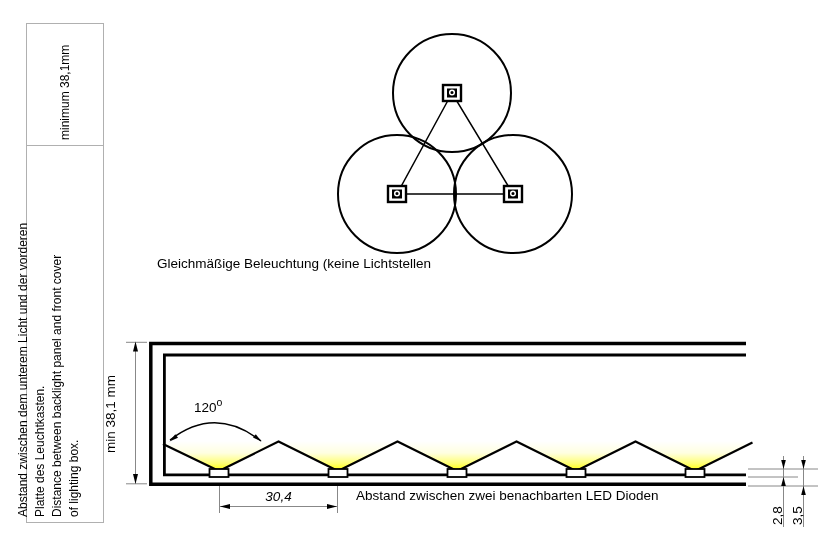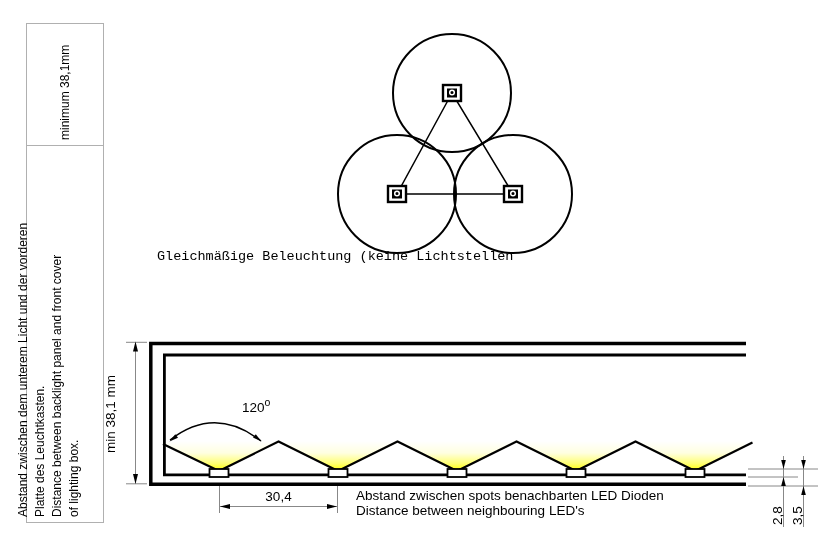--- a/index.html
+++ b/index.html
@@ -120,29 +120,28 @@
 <div class="sidebar-cell" style="left:26px;top:23px;width:78px;height:123px;"></div>
 <div class="sidebar-cell" style="left:26px;top:145px;width:78px;height:378px;"></div>
 
 <div class="vtext sidebar-text" style="left:72px;top:126px;line-height:14px;">minimum 38,1mm</div>
 
 <div class="vtext sidebar-text" style="left:31px;top:502px;">Abstand zwischen dem unterem Licht und der vorderen</div>
 <div class="vtext sidebar-text" style="left:48px;top:502px;">Platte des Leuchtkasten.</div>
 <div class="vtext sidebar-text" style="left:65px;top:502px;">Distance between backlight panel and front cover</div>
 <div class="vtext sidebar-text" style="left:82px;top:502px;">of lighting box.</div>
 
-<div class="abs note" style="left:157px;top:249px;font-family:Liberation Mono, monospace;">
+<div class="abs note" style="left:157px;top:256px;">
   <div>Gleichmäßige Beleuchtung (keine Lichtstellen</div>
 </div>
 
 <div class="abs note" style="left:356px;top:488px;">
-  <div>Abstand zwischen spots benachbarten LED Dioden</div>
-  <div>Distance between neighbouring LED's</div>
+  <div>Abstand zwischen zwei benachbarten LED Dioden</div>
 </div>
 
-<div class="abs dimlabel" style="left:194px;top:396px;margin-left:48px;"><span>120</span><sup class="angle-sup">o</sup></div>
+<div class="abs dimlabel" style="left:194px;top:396px;"><span>120</span><sup class="angle-sup">o</sup></div>
 
-<div class="abs dimlabel" style="left:252px;top:489px;width:53px;text-align:center;">30,4</div>
+<div class="abs dimlabel" style="left:252px;top:489px;width:53px;text-align:center;font-style:italic;">30,4</div>
 
 <div class="vtext dimlabel" style="left:119px;top:437px;line-height:16px;">min 38,1 mm</div>
 
 <div class="vtext dimlabel" style="left:786px;top:509px;line-height:16px;">2,8</div>
 <div class="vtext dimlabel" style="left:806px;top:509px;line-height:16px;">3,5</div>
 
 </body></html>

